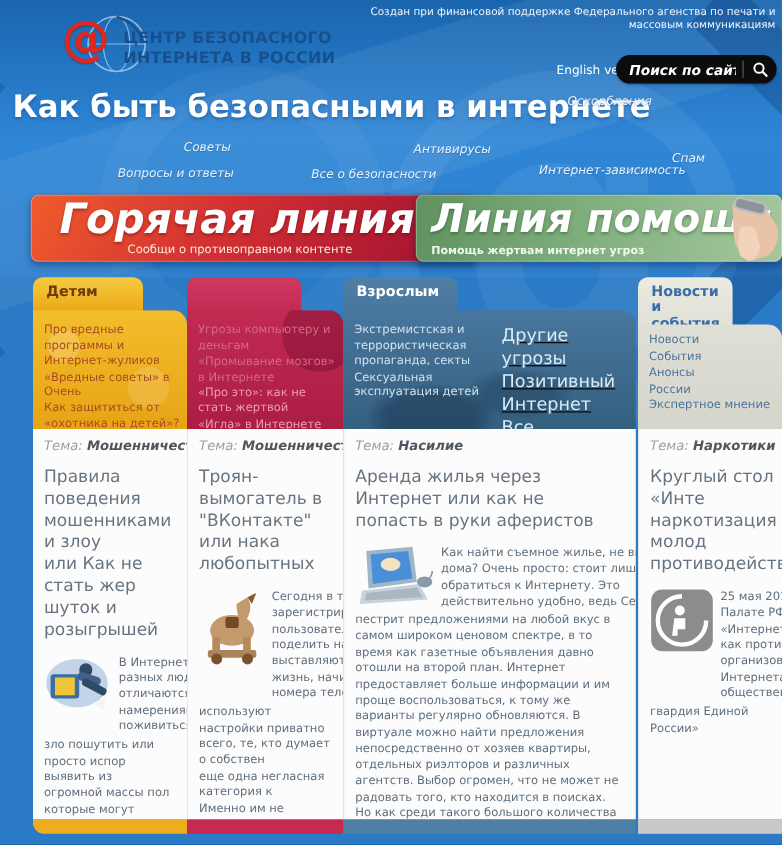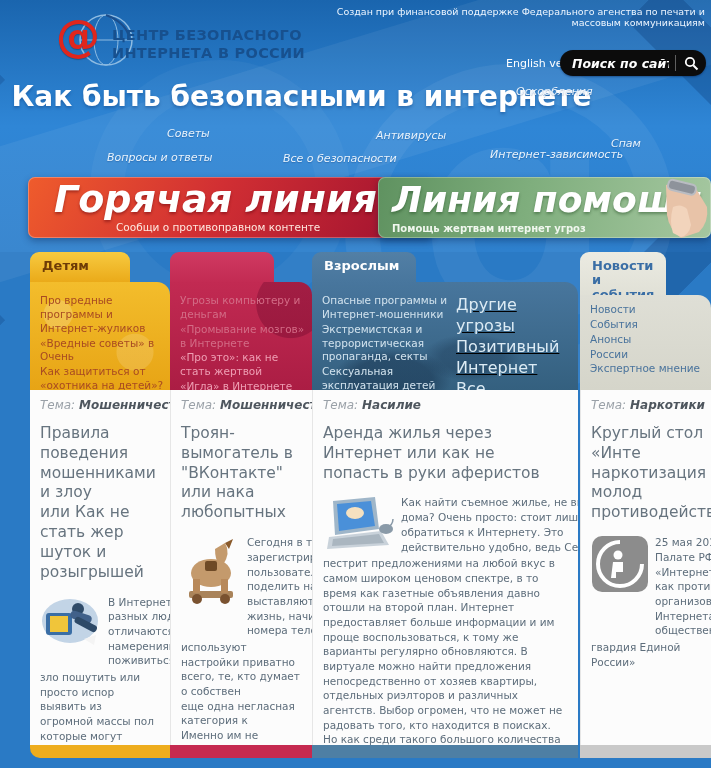--- a/index.html
+++ b/index.html
@@ -304,21 +304,20 @@
     <div class="bar"></div>
   </div>
 
   <div class="col col3 c3">
     <div class="folder">
       <div class="tab" style="width:104px;">
         <span class="tab-title">Взрослым</span>
       </div>
       <div class="folder-body">
         <div class="folder-links" style="width:130px;">
-          <a class="lnk">Опасные программы и Интернет-мошенники</a>
           <a class="lnk">Экстремистская и террористическая пропаганда, секты</a>
           <a class="lnk">Сексуальная эксплуатация детей</a>
 
         </div>
         <div class="links-right">
           <a class="lnk">Другие угрозы</a>
           <a class="lnk">Позитивный Интернет</a>
           <a class="lnk">Все</a>
         </div>
       </div>

